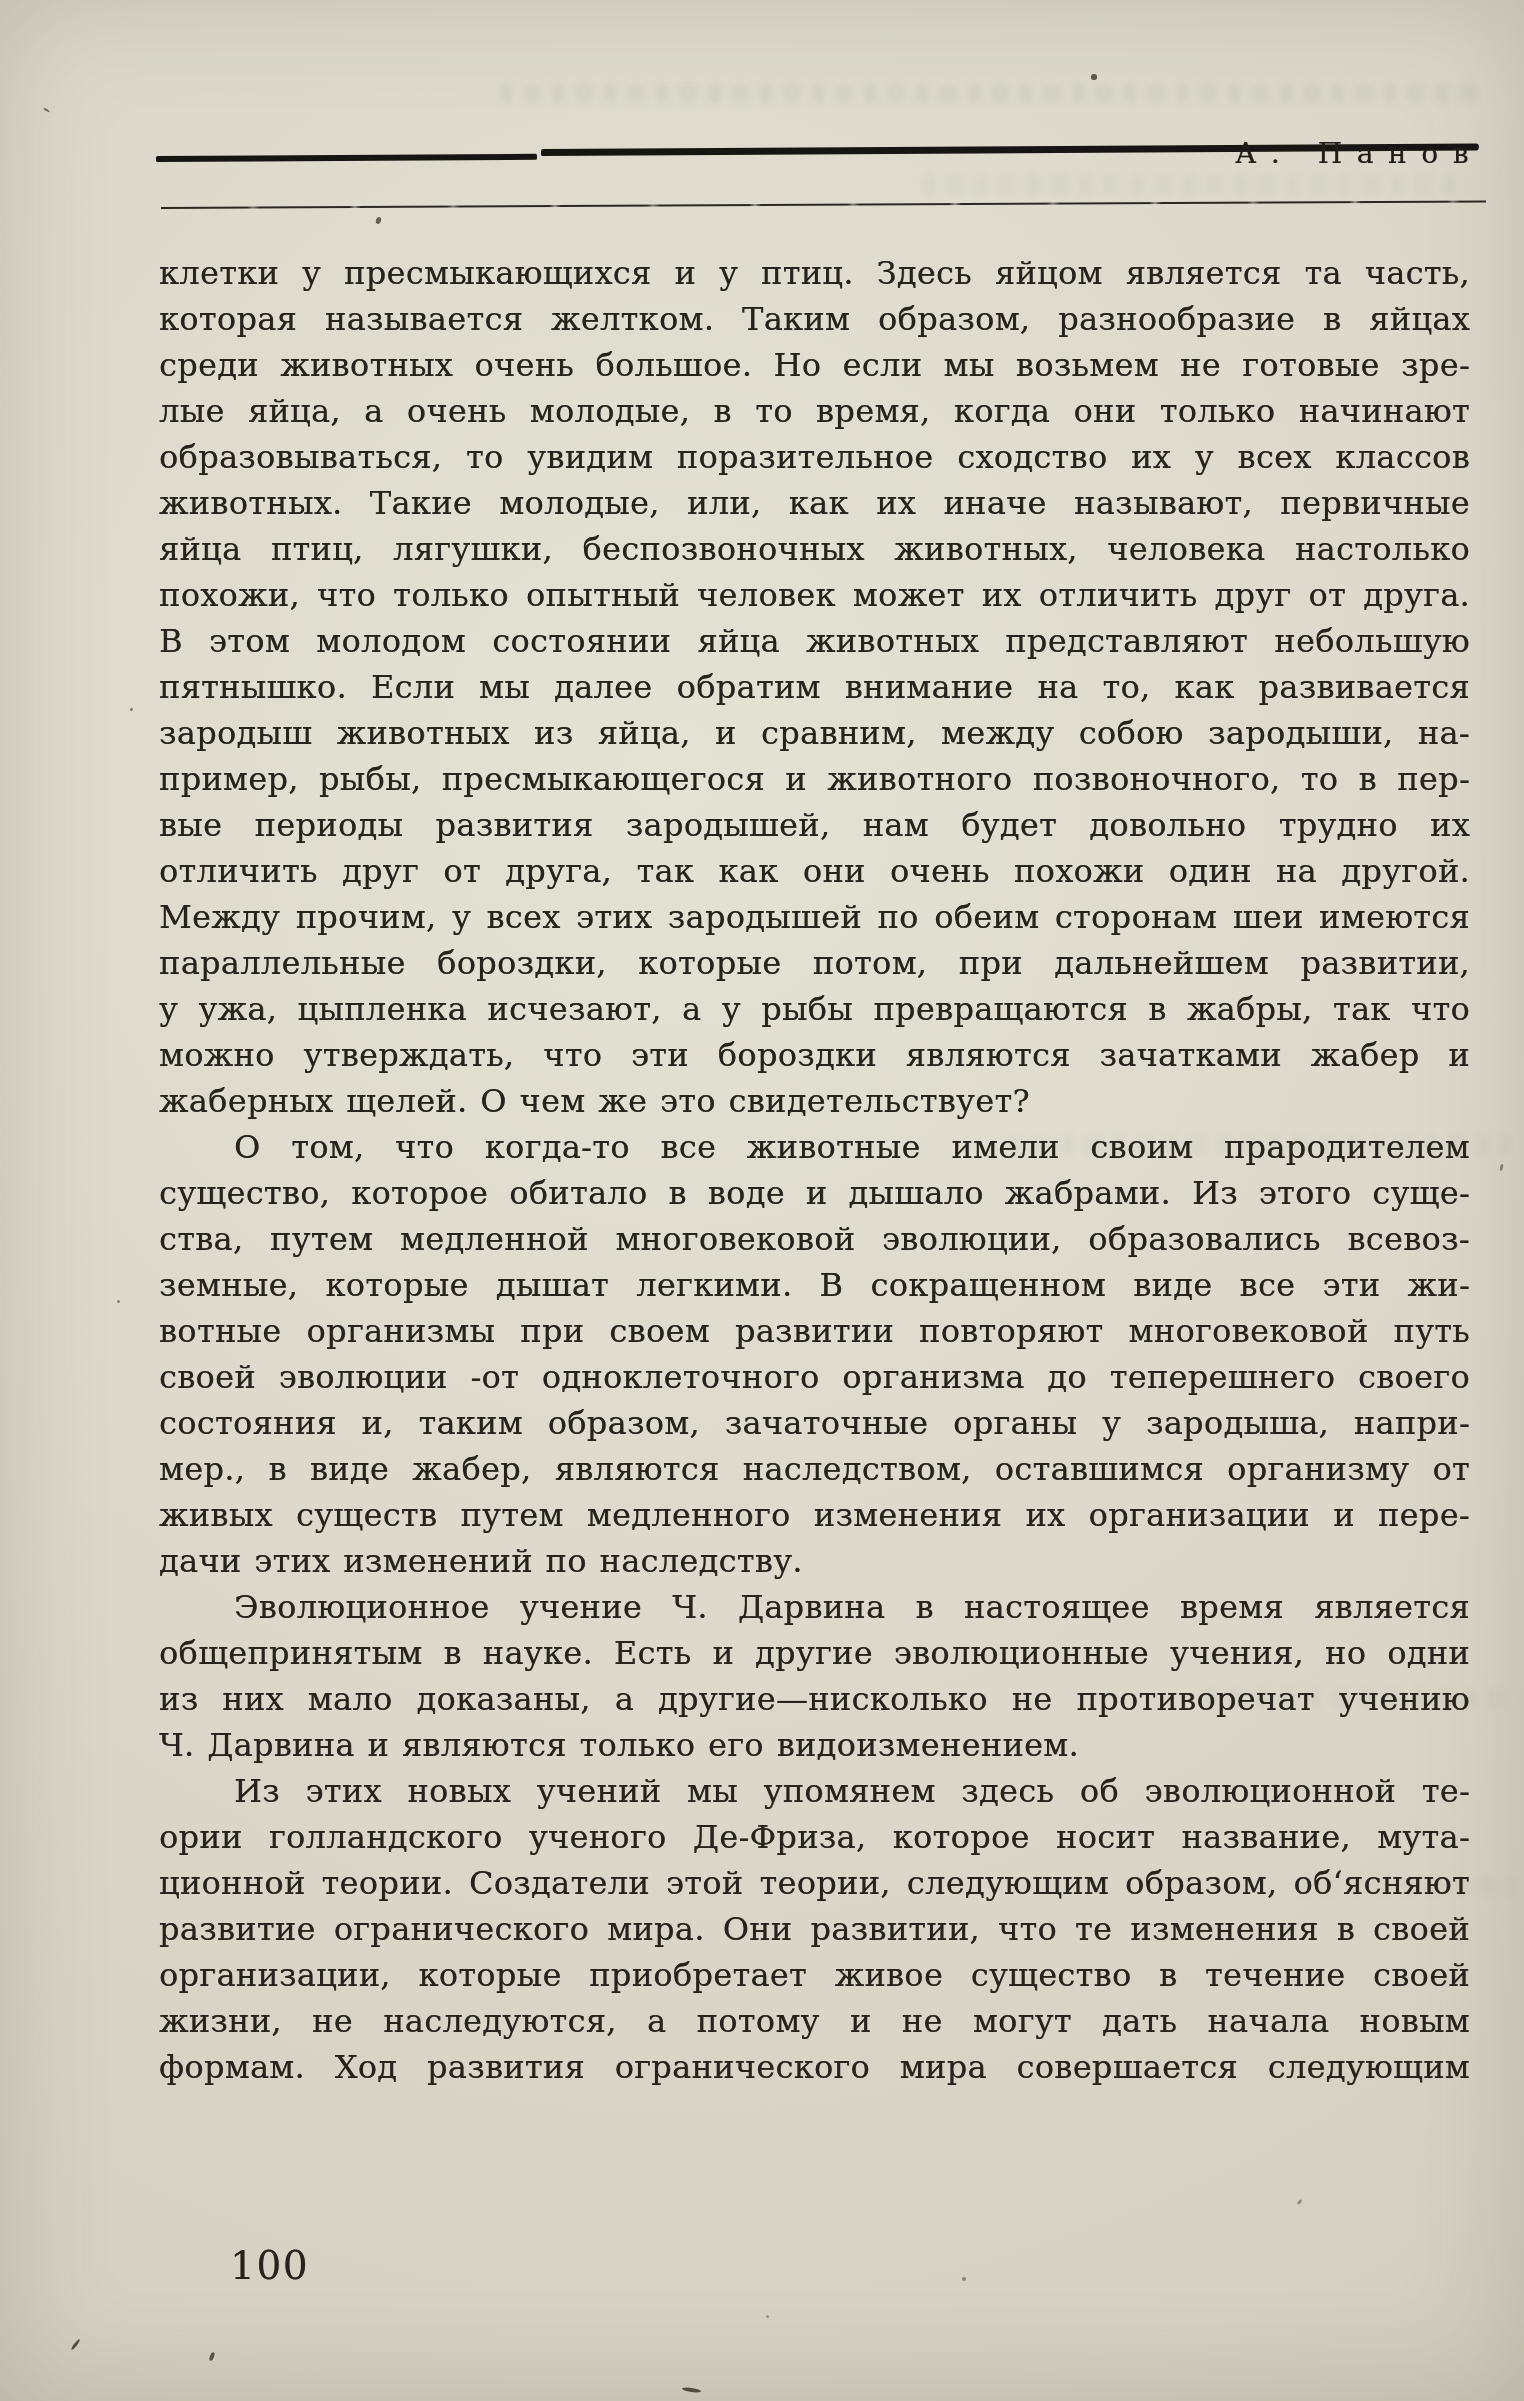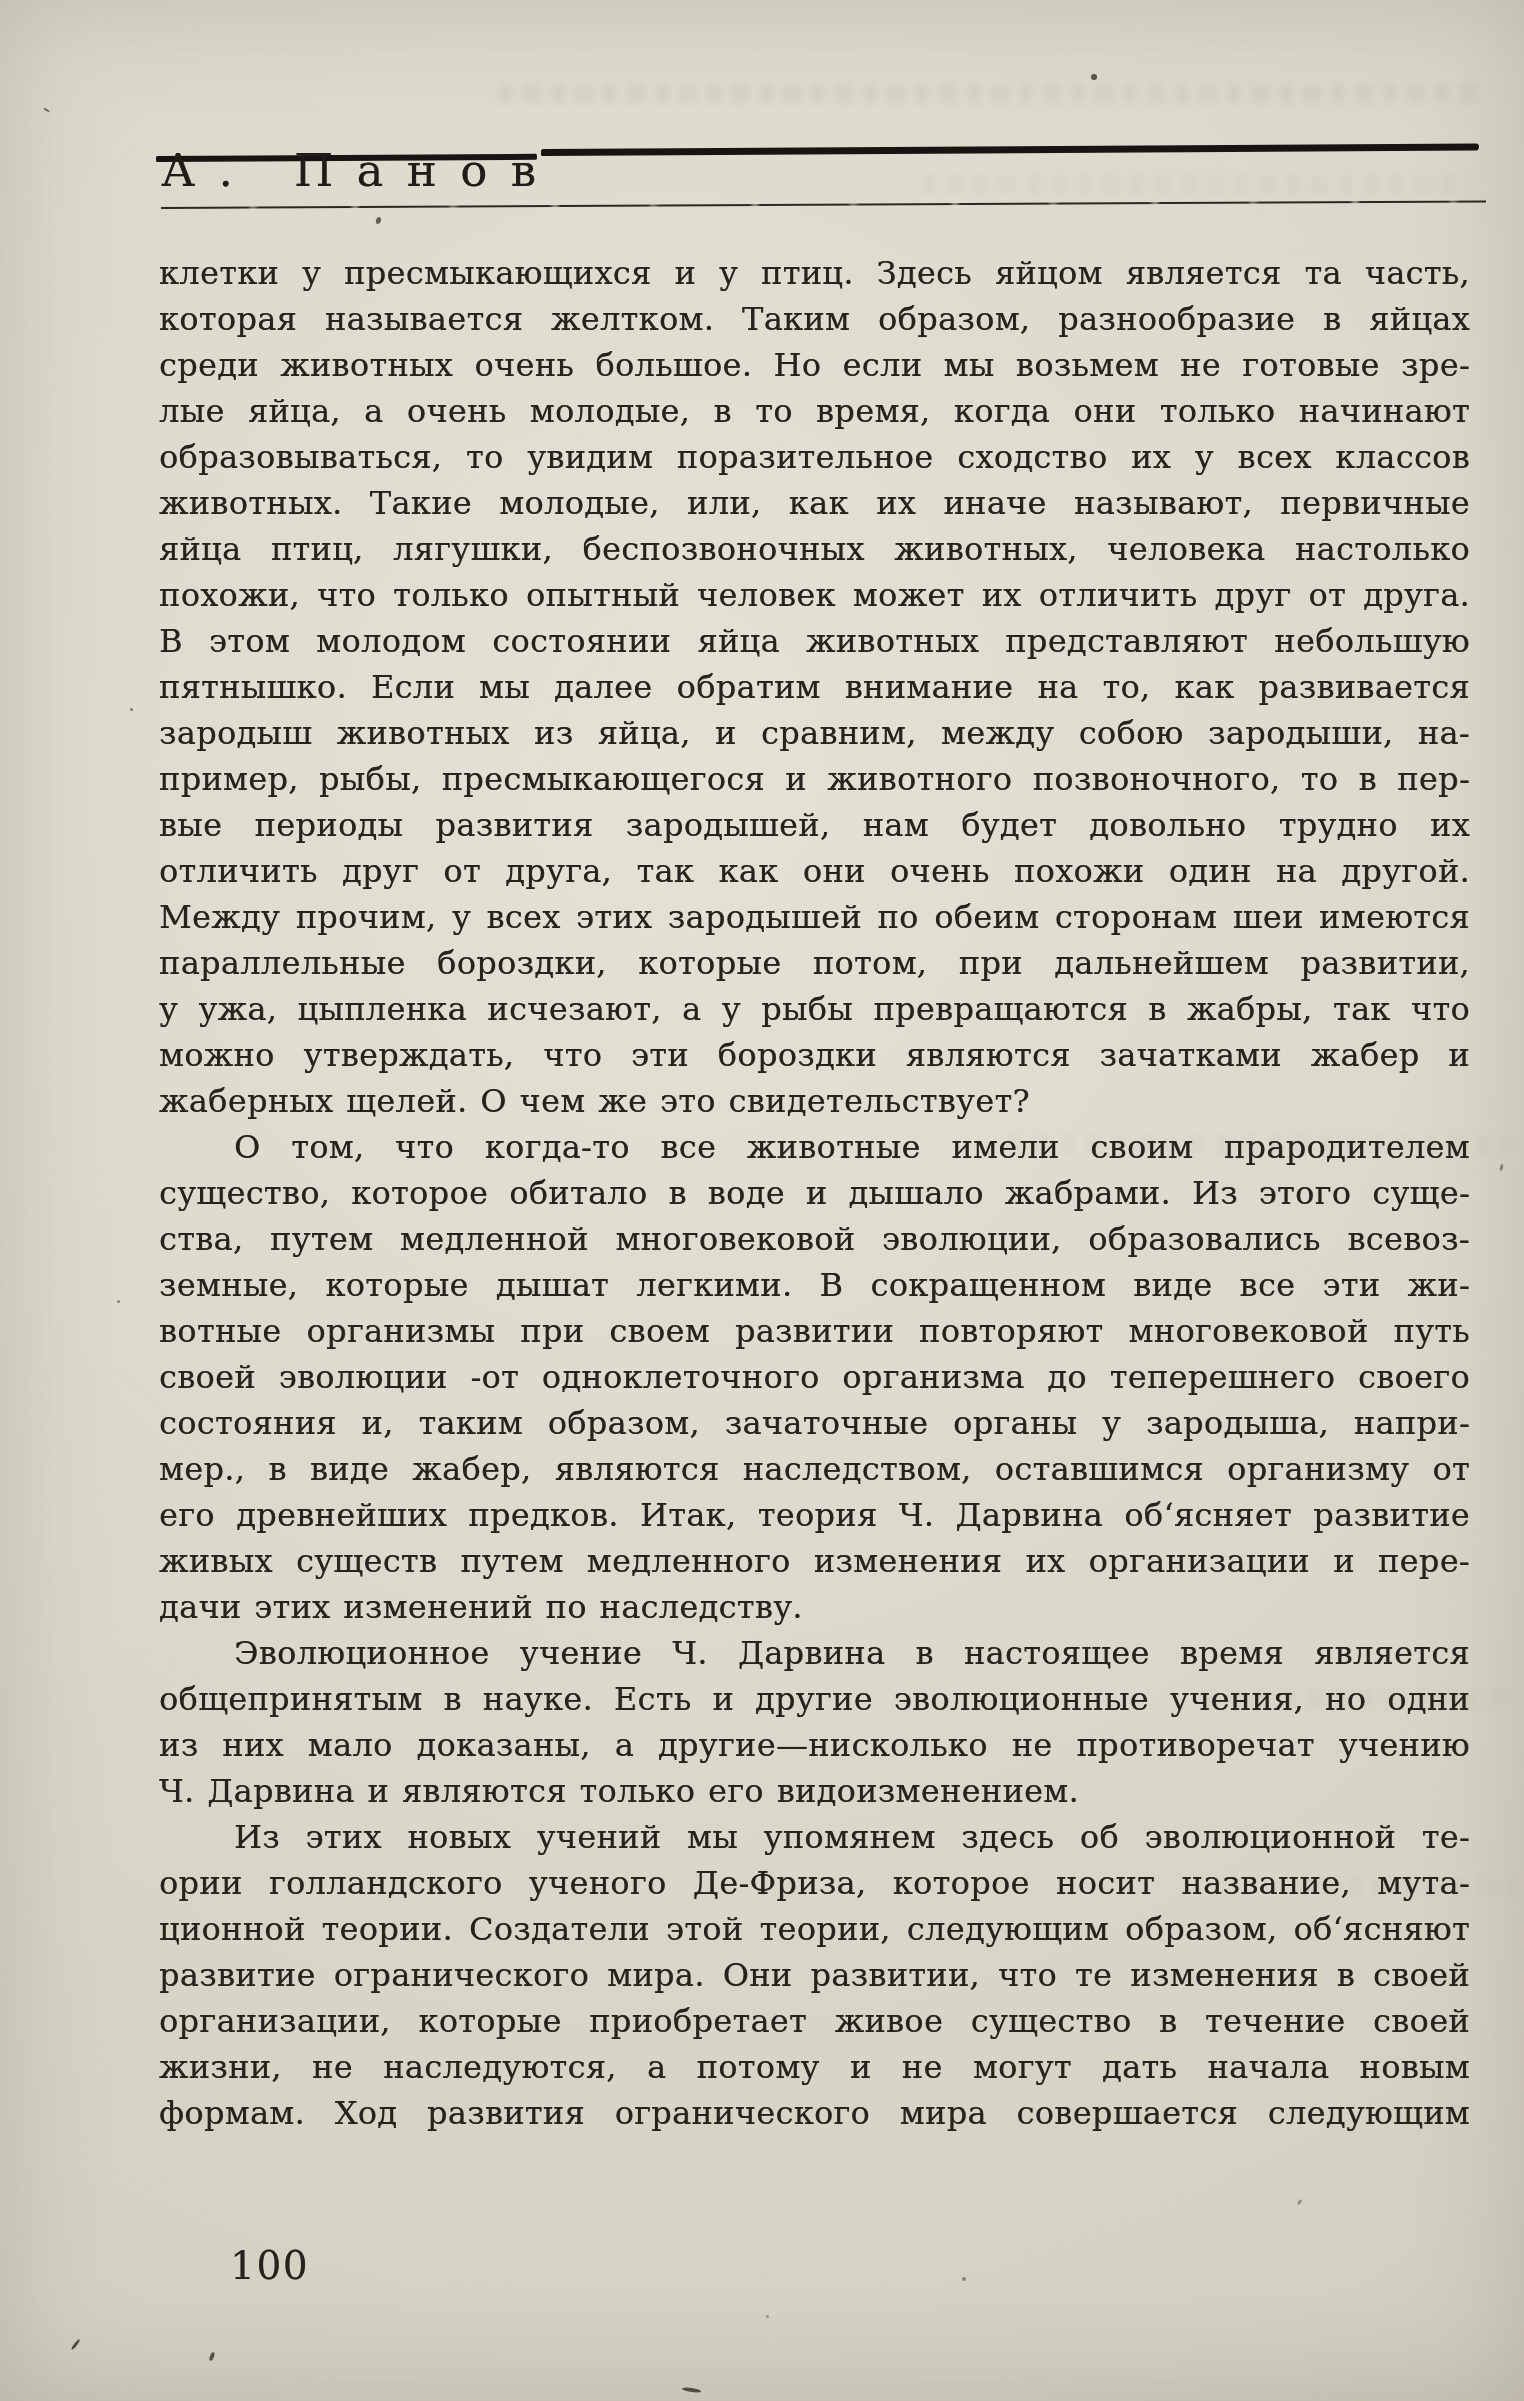--- a/index.html
+++ b/index.html
@@ -28,23 +28,23 @@
   }
   .rule-thin {
     position: absolute; left: 161px; top: 207px; width: 1325px; height: 2.3px;
     background: repeating-linear-gradient(90deg,
       #2b2822 0px, #2b2822 86px, rgba(43,40,34,.55) 92px,
       #2b2822 99px, #2b2822 188px, rgba(43,40,34,.4) 194px, #2b2822 200px);
     transform: rotate(-0.28deg); transform-origin: left center;
   }
 
   .title {
-    position: absolute; left: 161px; top: 144px; width: 1322px;
-    text-align: left;
-    font-size: 45px;
+    position: absolute; left: 161px; top: 137px; width: 1322px;
+    text-align: right;
+    font-size: 28px;
     letter-spacing: 0.52em;
     color: #201d18;
     text-shadow: 0.3px 0.3px 0.6px rgba(32,28,22,0.55);
     white-space: nowrap;
   }
 
   .body-text {
     position: absolute; left: 159px; top: 250px; width: 1311px;
   }
   .ln {
@@ -123,21 +123,20 @@
     <div class="ln">можно утверждать, что эти бороздки являются зачатками жабер и</div>
     <div class="ln short">жаберных щелей. О чем же это свидетельствует?</div>
     <div class="ln indent">О том, что когда-то все животные имели своим прародителем</div>
     <div class="ln">существо, которое обитало в воде и дышало жабрами. Из этого суще-</div>
     <div class="ln">ства, путем медленной многовековой эволюции, образовались всевоз-</div>
     <div class="ln">земные, которые дышат легкими. В сокращенном виде все эти жи-</div>
     <div class="ln">вотные организмы при своем развитии повторяют многовековой путь</div>
     <div class="ln">своей эволюции -от одноклеточного организма до теперешнего своего</div>
     <div class="ln">состояния и, таким образом, зачаточные органы у зародыша, напри-</div>
     <div class="ln">мер., в виде жабер, являются наследством, оставшимся организму от</div>
-    <div class="ln">его древнейших предков. Итак, теория Ч. Дарвина об‘ясняет развитие</div>
     <div class="ln">живых существ путем медленного изменения их организации и пере-</div>
     <div class="ln short">дачи этих изменений по наследству.</div>
     <div class="ln indent">Эволюционное учение Ч. Дарвина в настоящее время является</div>
     <div class="ln">общепринятым в науке. Есть и другие эволюционные учения, но одни</div>
     <div class="ln">из них мало доказаны, а другие—нисколько не противоречат учению</div>
     <div class="ln short">Ч. Дарвина и являются только его видоизменением.</div>
     <div class="ln indent">Из этих новых учений мы упомянем здесь об эволюционной те-</div>
     <div class="ln">ории голландского ученого Де-Фриза, которое носит название, мута-</div>
     <div class="ln">ционной теории. Создатели этой теории, следующим образом, об‘ясняют</div>
     <div class="ln">развитие огранического мира. Они развитии, что те изменения в своей</div>

